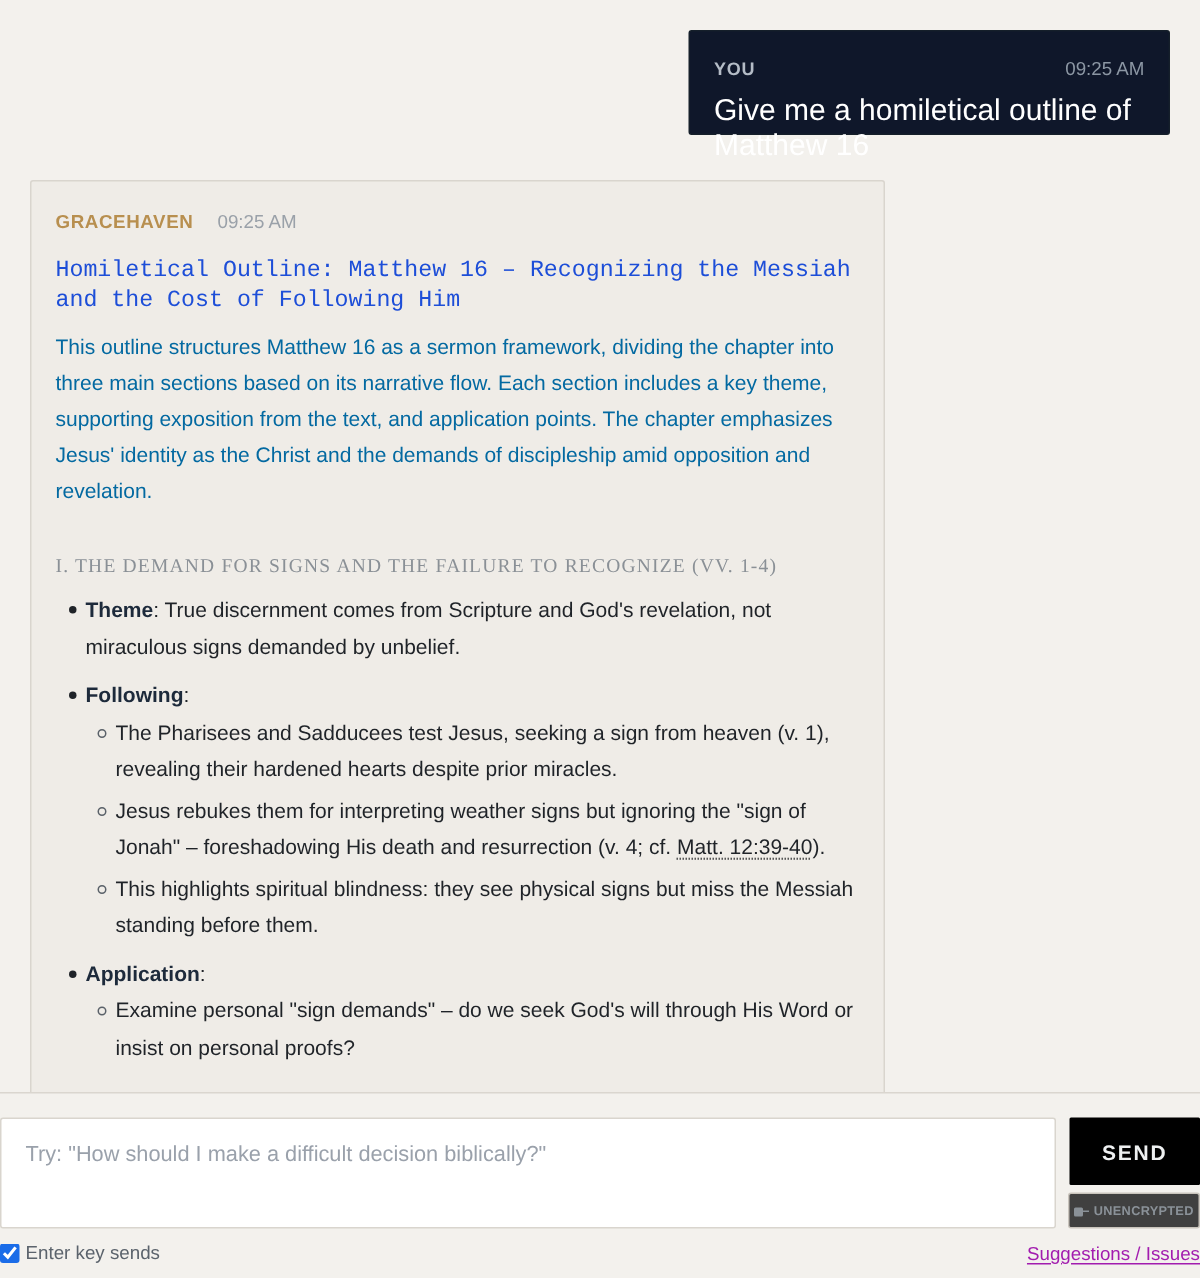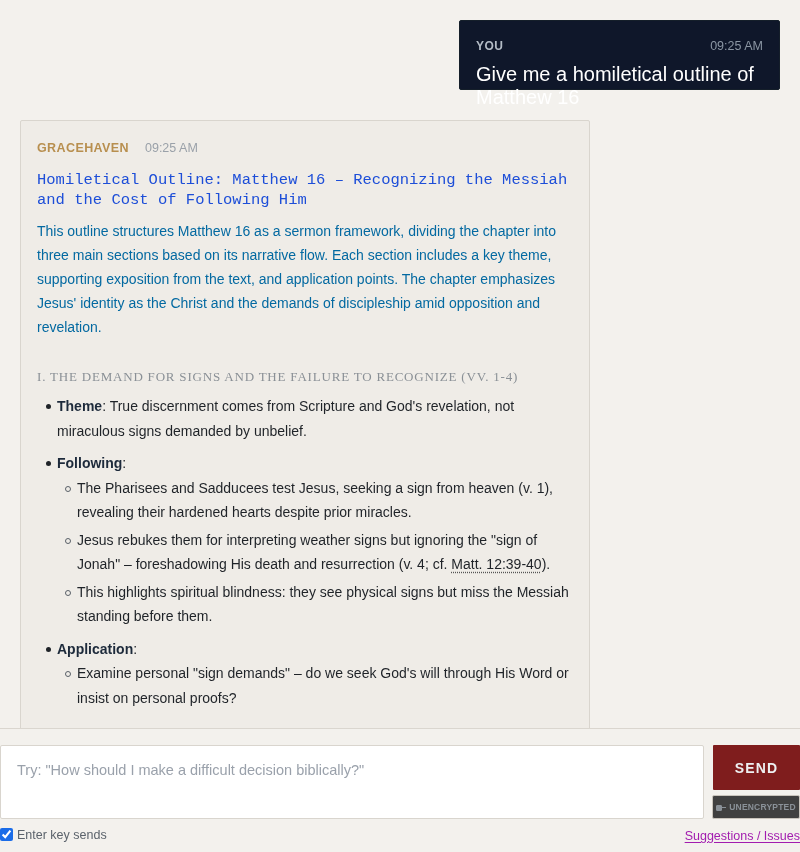--- a/index.html
+++ b/index.html
@@ -60,34 +60,34 @@
     .composer {
       position: absolute; left: 0; top: 745px; width: 704px; height: 74px;
       background: #ffffff; border: 1px solid #d9d5ce; border-radius: 2px;
       padding: 16px; font-size: 14.5px; color: #9aa1ab;
       font-family: "Liberation Sans", "DejaVu Sans", sans-serif;
       resize: none; outline: none;
     }
     .composer::placeholder { color: #9aa1ab; }
     .send-btn {
       position: absolute; left: 713px; top: 745px; width: 87px; height: 45px;
-      background: #7f1d1d; border: none; border-radius: 1px;
+      background: #000000; border: none; border-radius: 1px;
       color: #eef0f1; font-size: 14px; font-weight: bold; letter-spacing: 1.2px;
     }
     .enc-badge {
       position: absolute; left: 712px; top: 795px; width: 88px; height: 24px;
       background: #404040; border: 1px solid #c9c4bc; border-radius: 2px;
       display: flex; align-items: center; justify-content: center; gap: 3px;
       font-size: 8.5px; font-weight: bold; color: #8a9198; letter-spacing: 0.2px;
     }
     .key-icon { display: inline-block; width: 10px; height: 5px; position: relative; }
     .key-icon::before { content: ""; position: absolute; left: 0; top: 0; width: 4px; height: 4px; border: 1px solid #8a9198; border-radius: 1px; background: #8a9198; }
     .key-icon::after { content: ""; position: absolute; left: 4px; top: 2px; width: 6px; height: 1px; background: #8a9198; }
     .enter-row {
-      position: absolute; left: 0; top: 828px; display: flex; gap: 4px;
+      position: absolute; left: 0; top: 828px; display: flex; align-items: center; gap: 4px;
       font-size: 12.5px; color: #5b636c;
     }
     .enter-row input { width: 13px; height: 13px; accent-color: #1a6ce8; margin: 0; }
     .suggest-link {
       position: absolute; right: 0; top: 829px; font-size: 12.5px; color: #a21caf;
       text-decoration: underline; text-underline-offset: 2px;
     }
   </style>
 </head>
 <body>

